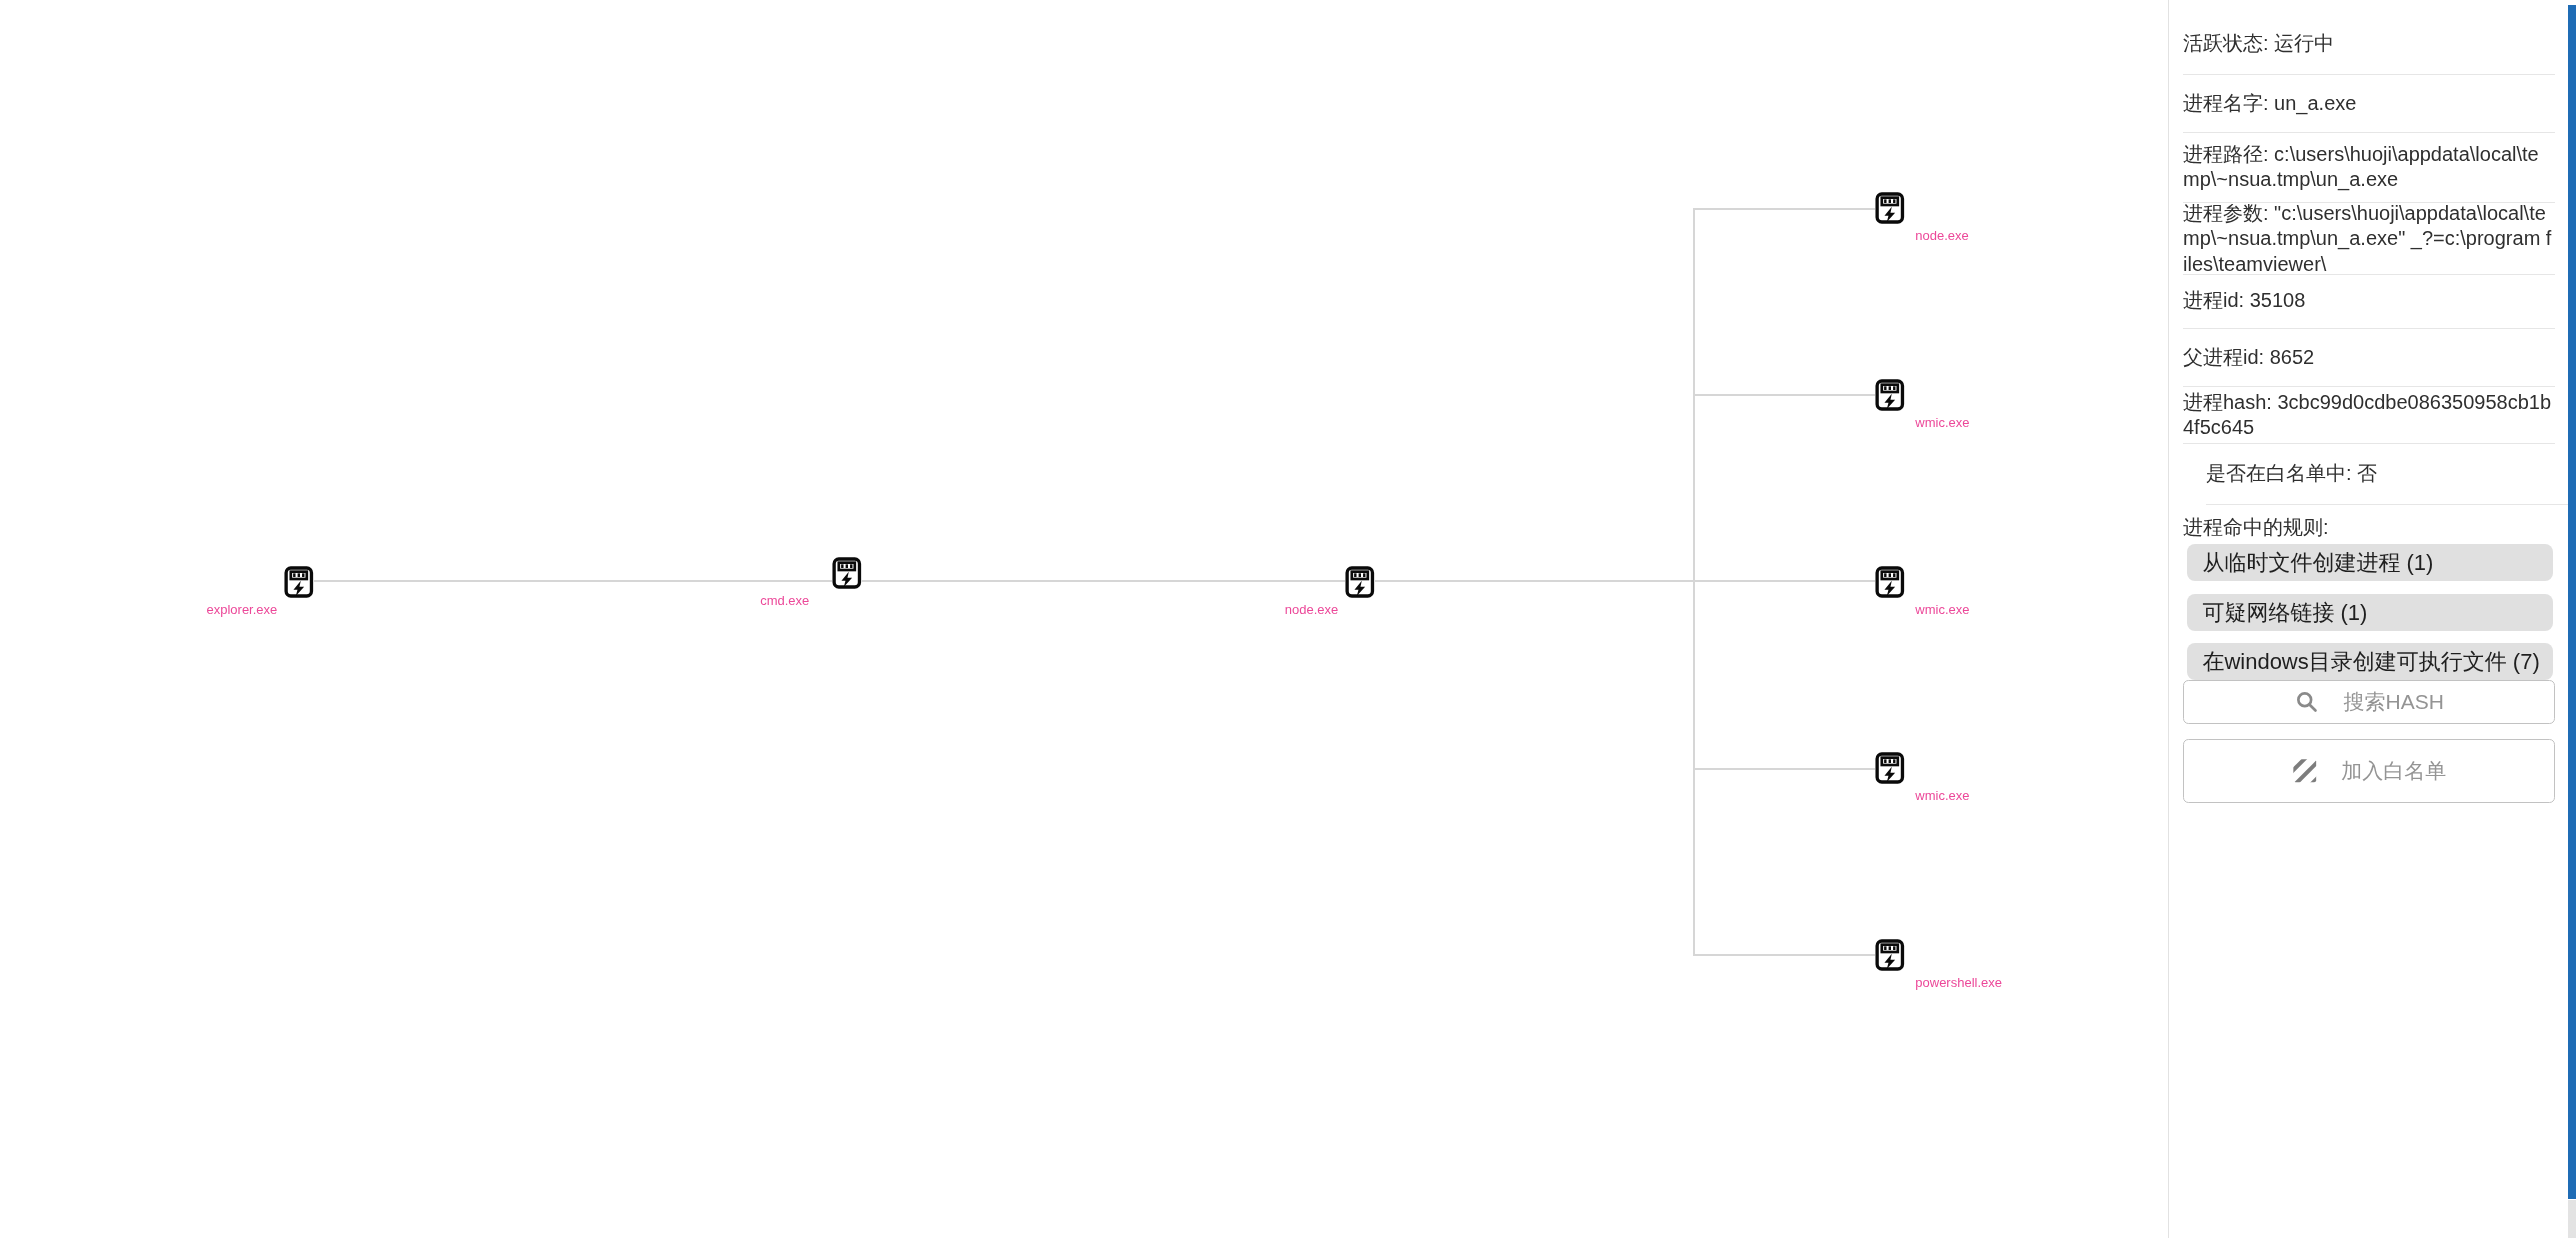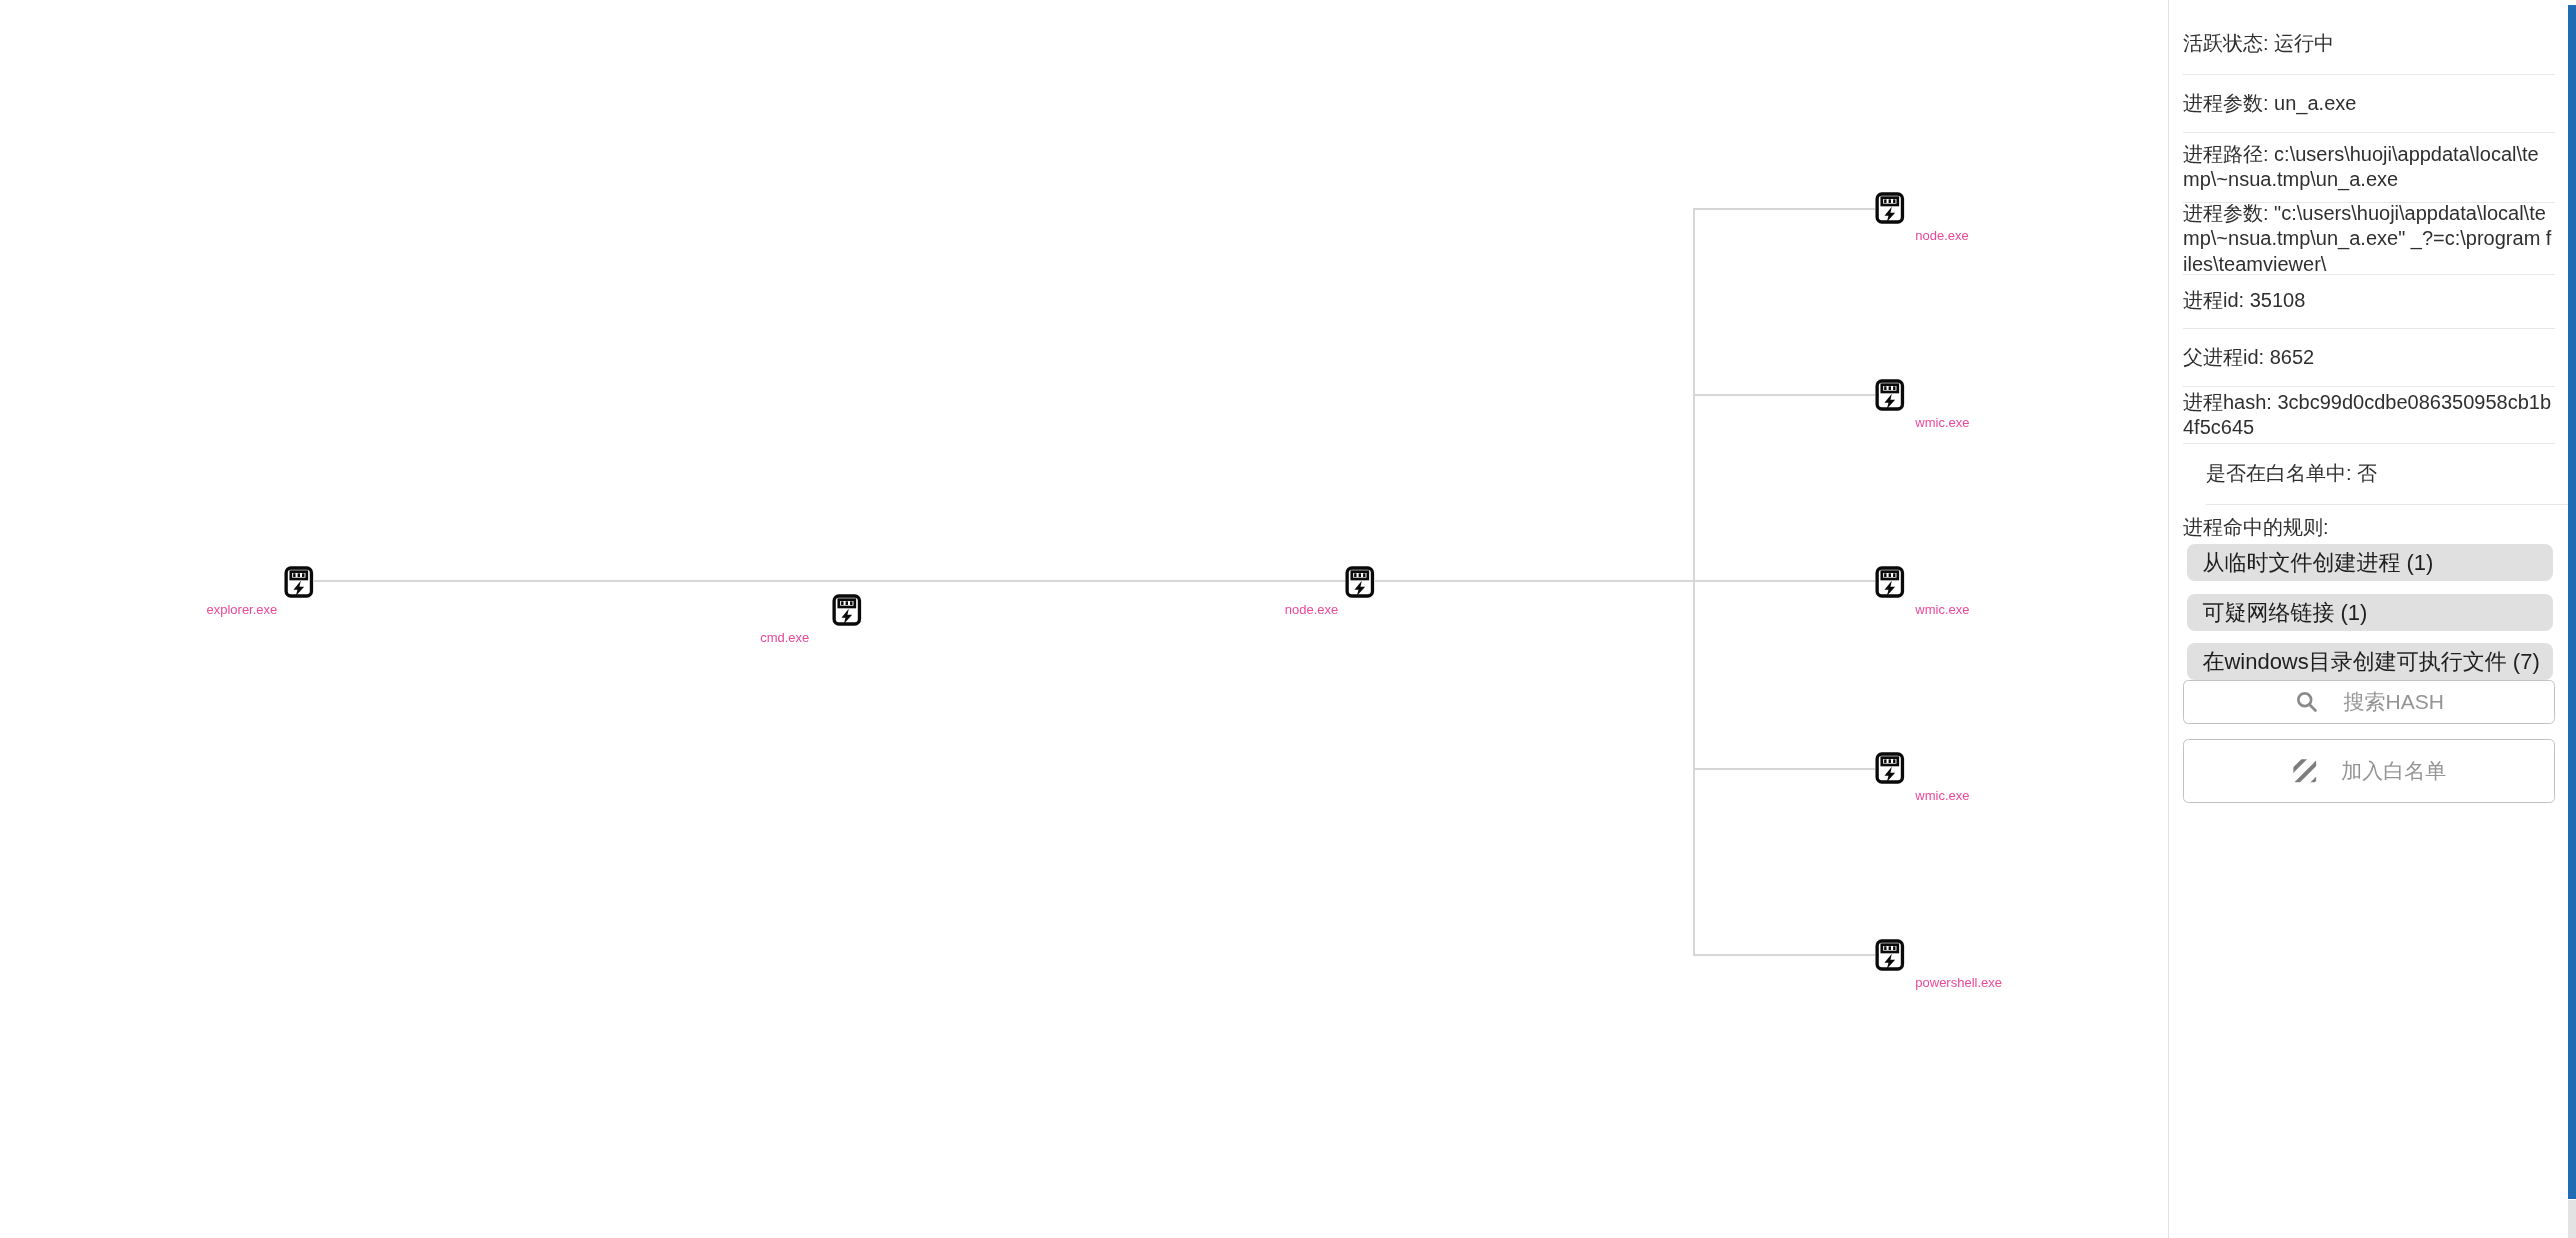--- a/index.html
+++ b/index.html
@@ -54,21 +54,21 @@
         <rect x="3" y="3" width="38" height="42" rx="7" fill="#fff" stroke="#0a0a0a" stroke-width="5"></rect>
         <rect x="10" y="8.5" width="24" height="11" fill="#fff" stroke="#0a0a0a" stroke-width="4"></rect>
         <rect x="13.5" y="11" width="3.6" height="5.5" fill="#0a0a0a"></rect>
         <rect x="20.2" y="11" width="3.6" height="5.5" fill="#0a0a0a"></rect>
         <rect x="26.9" y="11" width="3.6" height="5.5" fill="#0a0a0a"></rect>
         <path d="M25 22 L14 35.5 H20 L17.5 45 L30 31 H23 Z" fill="#0a0a0a"></path>
       </svg>
       <span class="nlabel side-left">explorer.exe</span>
     </div>
 
-    <div class="tnode" style="left:816px;top:594px;padding-left:16px;">
+    <div class="tnode" style="left:816px;top:557px;padding-left:16px;">
       <svg class="picon" viewBox="0 0 44 48">
         <rect x="3" y="3" width="38" height="42" rx="7" fill="#fff" stroke="#0a0a0a" stroke-width="5"></rect>
         <rect x="10" y="8.5" width="24" height="11" fill="#fff" stroke="#0a0a0a" stroke-width="4"></rect>
         <rect x="13.5" y="11" width="3.6" height="5.5" fill="#0a0a0a"></rect>
         <rect x="20.2" y="11" width="3.6" height="5.5" fill="#0a0a0a"></rect>
         <rect x="26.9" y="11" width="3.6" height="5.5" fill="#0a0a0a"></rect>
         <path d="M25 22 L14 35.5 H20 L17.5 45 L30 31 H23 Z" fill="#0a0a0a"></path>
       </svg>
       <span class="nlabel side-left">cmd.exe</span>
     </div>
@@ -141,21 +141,21 @@
         <rect x="20.2" y="11" width="3.6" height="5.5" fill="#0a0a0a"></rect>
         <rect x="26.9" y="11" width="3.6" height="5.5" fill="#0a0a0a"></rect>
         <path d="M25 22 L14 35.5 H20 L17.5 45 L30 31 H23 Z" fill="#0a0a0a"></path>
       </svg>
       <span class="nlabel side-right">powershell.exe</span>
     </div>
   </div>
 
   <aside class="sidebar">
     <div class="irow" style="top:0;height:75px;padding-top:14px;">活跃状态: 运行中</div>
-    <div class="irow" style="top:75px;height:58px;">进程参数: un_a.exe</div>
+    <div class="irow" style="top:75px;height:58px;">进程名字: un_a.exe</div>
     <div class="irow" style="top:132px;height:71px;">进程路径: c:\users\huoji\appdata\local\temp\~nsua.tmp\un_a.exe</div>
     <div class="irow" style="top:204px;height:71px;">进程参数: "c:\users\huoji\appdata\local\temp\~nsua.tmp\un_a.exe" _?=c:\program files\teamviewer\</div>
     <div class="irow" style="top:274px;height:55px;">进程id: 35108</div>
     <div class="irow" style="top:329px;height:58px;">父进程id: 8652</div>
     <div class="irow" style="top:387px;height:57px;">进程hash: 3cbc99d0cdbe086350958cb1b4f5c645</div>
     <div class="irow" style="top:444px;height:61px;margin-left:23px;">是否在白名单中: 否</div>
 
     <div class="rules-label" style="top:515px;position:absolute;">进程命中的规则:</div>
 
     <div class="chip" style="top:544px;">从临时文件创建进程 (1)</div>

